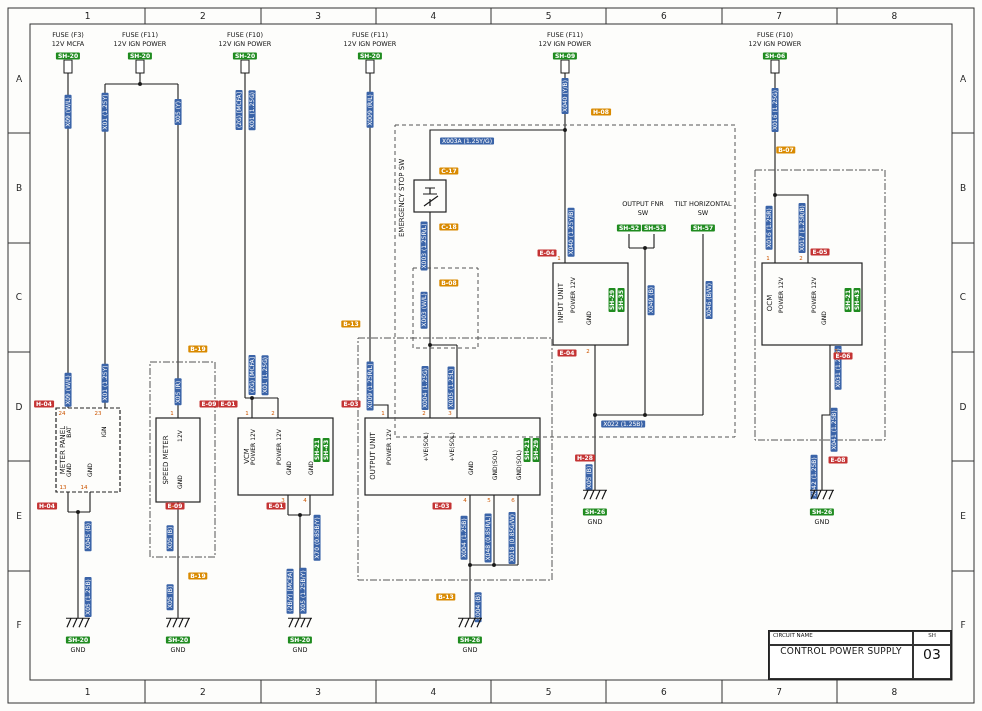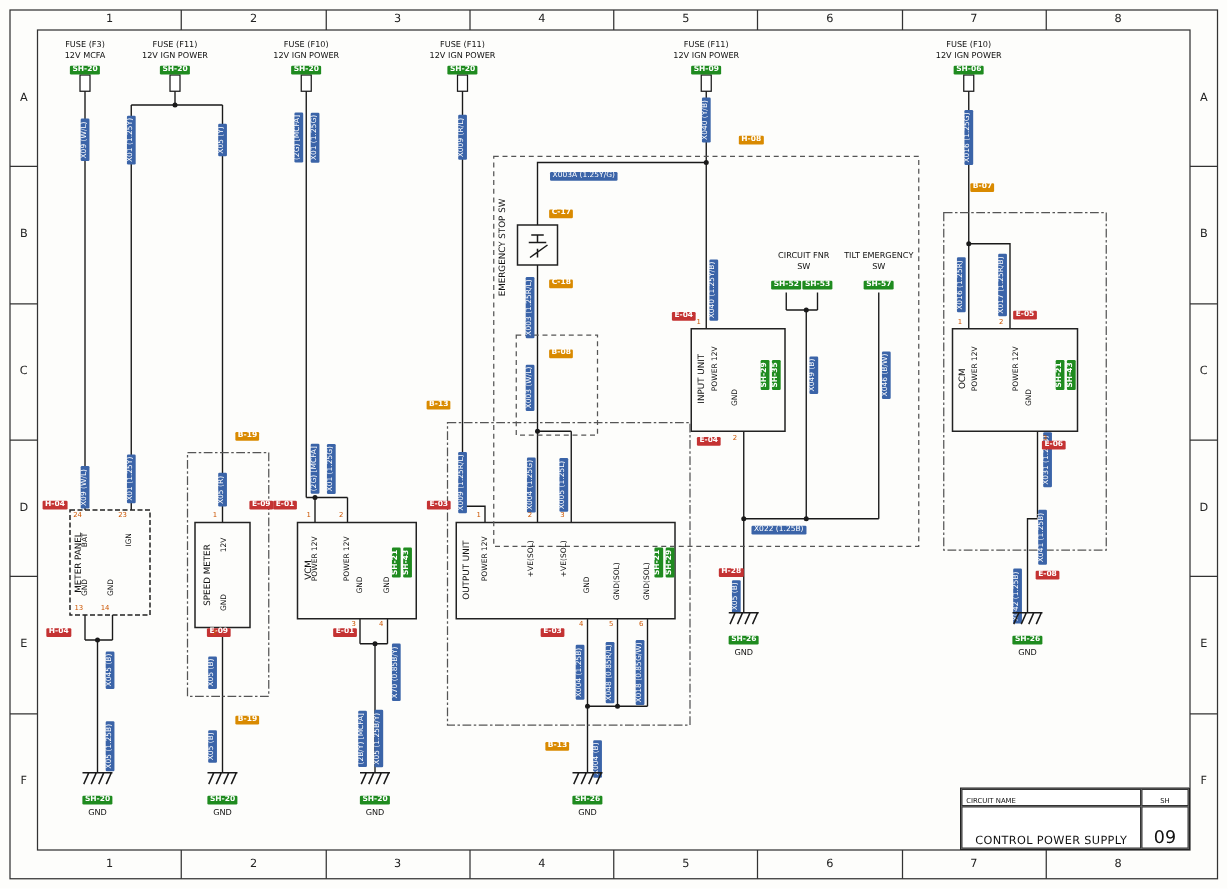--- a/index.html
+++ b/index.html
@@ -18,21 +18,21 @@
   .conn{color:#fff;font-size:6px;font-weight:bold;padding:0 2px;border-radius:1px}
   .conn.red{background:#c43333}
   .conn.orange{background:#d98a00}
   .pin-label{font-size:6px;color:#111}
   .comp-name{font-size:7px;color:#111}
   .pin-num{font-size:5.5px;color:#cc5500}
   .ground{background:transparent}
   #titleblock{position:absolute;left:768px;top:630px;width:184px;height:50px;
               border:1.5px solid #222;background:#fff;display:grid;
               grid-template-columns:1fr 38px;grid-template-rows:14px 1fr}
-  #titleblock .cell{border:0.5px solid #333;display:flex;align-items:flex-end;justify-content:center;overflow:hidden}
+  #titleblock .cell{border:0.5px solid #333;display:flex;align-items:flex-start;justify-content:center;overflow:hidden}
   #titleblock .cell.left{justify-content:flex-start;padding-left:3px}
   .tb-small{font-size:5.5px;color:#111}
   .tb-title{font-size:9px;color:#111;letter-spacing:.3px}
   .tb-number{font-size:14px;color:#111}
 </style>
 </head>
 <body>
 
 <div id="canvas">
 
@@ -114,21 +114,21 @@
     <div class="cell left">
       <span class="tb-small">CIRCUIT NAME</span>
     </div>
     <div class="cell">
       <span class="tb-small">SH</span>
     </div>
     <div class="cell">
       <span class="tb-title">CONTROL POWER SUPPLY</span>
     </div>
     <div class="cell">
-      <span class="tb-number">09</span>
+      <span class="tb-number">03</span>
     </div>
   </div>
 <div class="lbl grid-label" style="left: 87.625px; top: 16px;">1</div>
     <div class="lbl grid-label" style="left: 87.625px; top: 692px;">1</div>
     <div class="lbl grid-label" style="left: 202.875px; top: 16px;">2</div>
     <div class="lbl grid-label" style="left: 202.875px; top: 692px;">2</div>
     <div class="lbl grid-label" style="left: 318.125px; top: 16px;">3</div>
     <div class="lbl grid-label" style="left: 318.125px; top: 692px;">3</div>
     <div class="lbl grid-label" style="left: 433.375px; top: 16px;">4</div>
     <div class="lbl grid-label" style="left: 433.375px; top: 692px;">4</div>
@@ -283,25 +283,25 @@
     <div class="lbl comp-name v" style="left: 770px; top: 303px;">OCM</div>
     <div class="lbl pin-label v" style="left: 781px; top: 295px;">POWER 12V</div>
     <div class="lbl pin-label v" style="left: 814px; top: 295px;">POWER 12V</div>
     <div class="lbl pin-label v" style="left: 824px; top: 318px;">GND</div>
     <div class="lbl sheet-badge v" style="left: 848px; top: 300px;">SH-21</div>
     <div class="lbl sheet-badge v" style="left: 857px; top: 300px;">SH-43</div>
     <div class="lbl pin-num" style="left: 768px; top: 258px;">1</div>
     <div class="lbl pin-num" style="left: 801px; top: 258px;">2</div>
     <div class="lbl pin-num" style="left: 836px; top: 351px;">3</div>
     <div class="lbl comp-name v" style="left: 402px; top: 198px;">EMERGENCY STOP SW</div>
-    <div class="lbl plain" style="left: 643px; top: 205px;">CIRCUIT FNR</div>
+    <div class="lbl plain" style="left: 643px; top: 205px;">OUTPUT FNR</div>
     <div class="lbl plain" style="left: 643px; top: 214px;">SW</div>
     <div class="lbl sheet-badge" style="left: 629px; top: 228px;">SH-52</div>
     <div class="lbl sheet-badge" style="left: 654px; top: 228px;">SH-53</div>
-    <div class="lbl plain" style="left: 703px; top: 205px;">TILT EMERGENCY</div>
+    <div class="lbl plain" style="left: 703px; top: 205px;">TILT HORIZONTAL</div>
     <div class="lbl plain" style="left: 703px; top: 214px;">SW</div>
     <div class="lbl sheet-badge" style="left: 703px; top: 228px;">SH-57</div>
     <div class="lbl ground" style="left: 78px; top: 624px;"><svg width="26" height="13" viewBox="0 0 26 13">
         <path d="M1 2 H25 M6 2 L2 11 M12 2 L8 11 M18 2 L14 11 M24 2 L20 11" stroke="#1a1a1a" fill="none" stroke-width="1.2"></path>
       </svg></div>
     <div class="lbl sheet-badge" style="left: 78px; top: 640px;">SH-20</div>
     <div class="lbl plain" style="left: 78px; top: 651px;">GND</div>
     <div class="lbl ground" style="left: 178px; top: 624px;"><svg width="26" height="13" viewBox="0 0 26 13">
         <path d="M1 2 H25 M6 2 L2 11 M12 2 L8 11 M18 2 L14 11 M24 2 L20 11" stroke="#1a1a1a" fill="none" stroke-width="1.2"></path>
       </svg></div>

